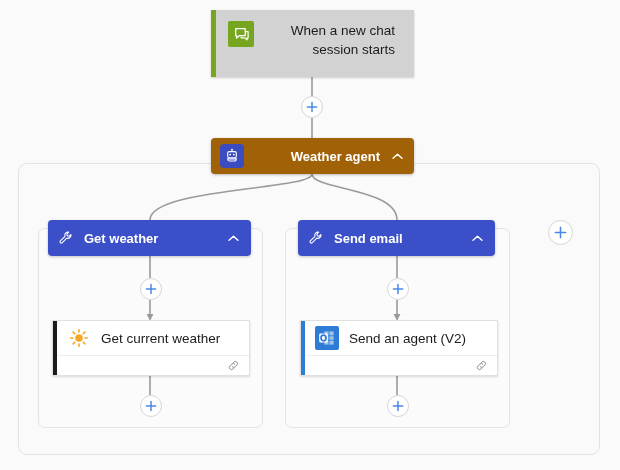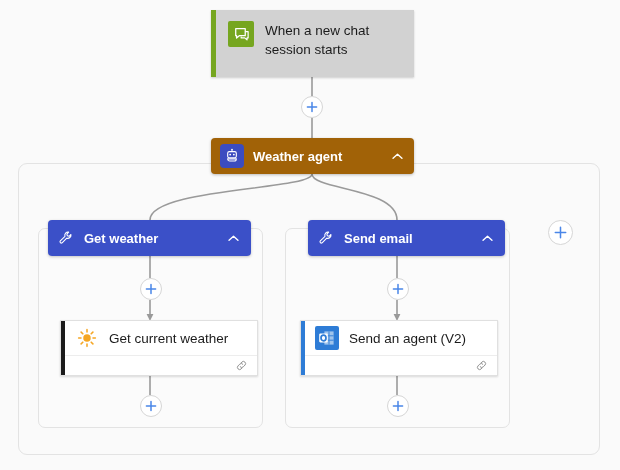--- a/index.html
+++ b/index.html
@@ -24,20 +24,21 @@
   #wires {
     position: absolute;
     left: 0; top: 0;
     width: 620px; height: 470px;
     pointer-events: none;
   }
   
   .node {
     position: absolute;
     box-sizing: border-box;
+    text-align: right;
   }
   
   .trigger {
     left: 211px;
     top: 10px;
     width: 203px;
     height: 67px;
     background: #d2d2d2;
     display: flex;
     align-items: flex-start;
@@ -120,21 +121,21 @@
     z-index: 6;
     box-sizing: border-box;
   }
   .tool-head .label {
     color: #fff;
     font-size: 13px;
     font-weight: bold;
     flex: 1 1 auto;
   }
   #tool-get-weather { left: 48px; top: 220px; width: 203px; }
-  #tool-send-email  { left: 308px; top: 220px; width: 197px; align-items: center; }
+  #tool-send-email  { left: 298px; top: 220px; width: 197px; align-items: center; }
 
   
   .action {
     position: absolute;
     width: 198px;
     height: 56px;
     background: #ffffff;
     border: 1px solid #e0e0e0;
     box-shadow: 0 1px 2px rgba(0,0,0,.14);
     display: flex;
@@ -165,21 +166,21 @@
     color: #1b1b1b;
     white-space: nowrap;
   }
   .action .foot {
     height: 18px;
     display: flex;
     align-items: center;
     justify-content: flex-end;
     padding: 0 9px 1px 0;
   }
-  #action-get-current-weather { left: 52px; top: 320px; margin-left: 8px; }
+  #action-get-current-weather { left: 52px; top: 320px; }
   #action-get-current-weather .accent { background: #1b1b1b; }
   #action-send-an-email { left: 300px; top: 320px; }
   #action-send-an-email .accent { background: #2e7cd6; }
 
   .icon-sun { width: 24px; height: 24px; flex: 0 0 24px; display:flex; align-items:center; justify-content:center;}
   .icon-outlook {
     width: 24px; height: 24px; flex: 0 0 24px;
     border-radius: 2px;
     background: #2e7cd6;
     display: flex; align-items: center; justify-content: center;

